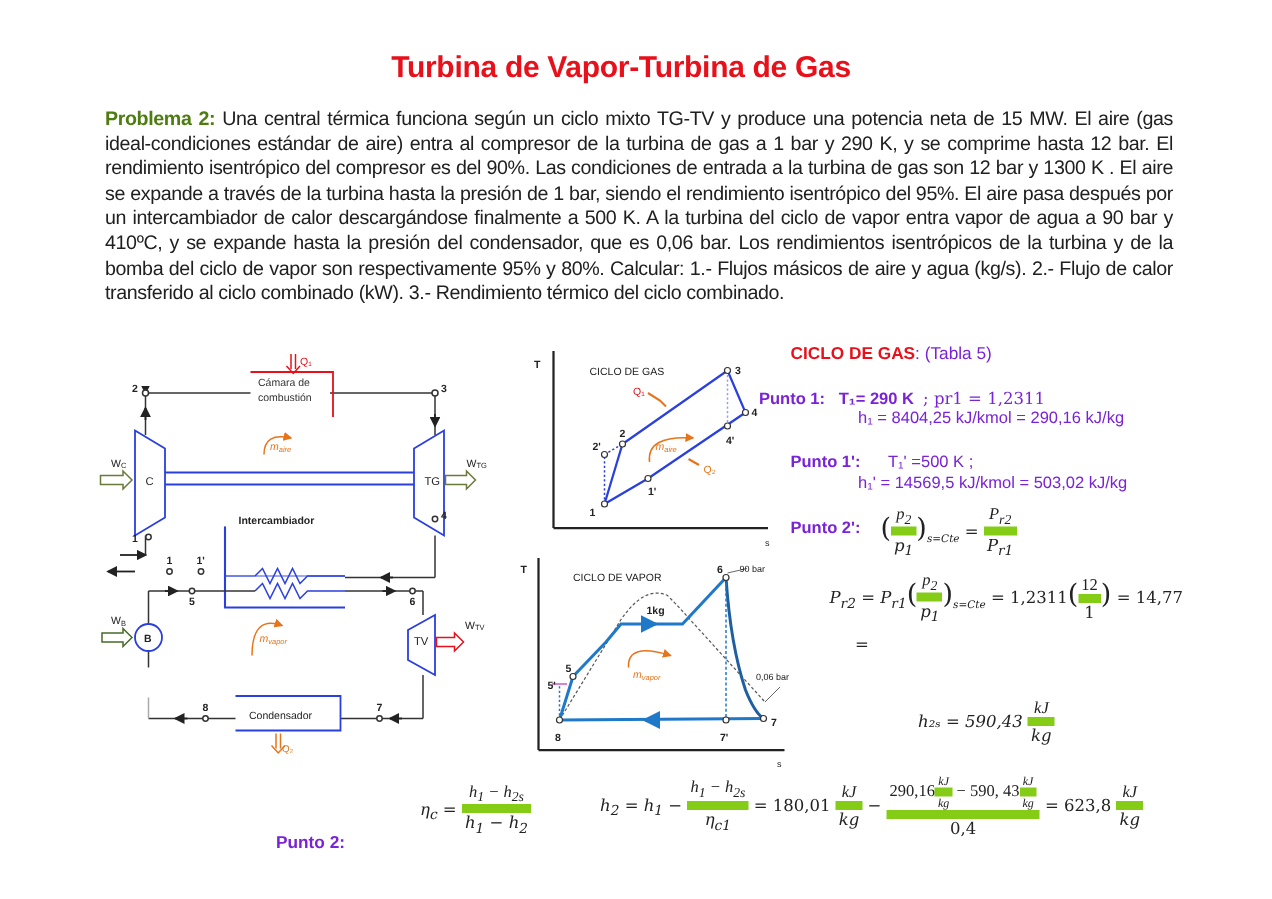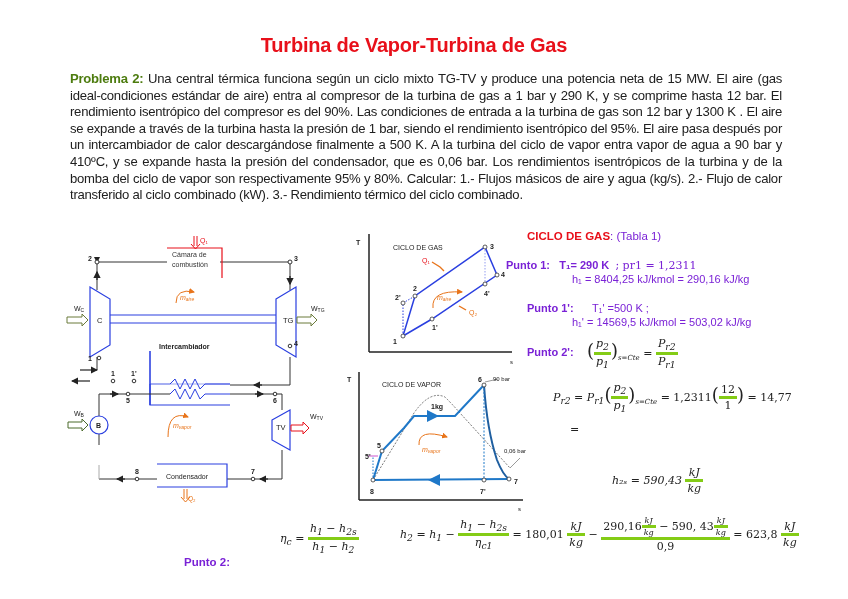--- a/index.html
+++ b/index.html
@@ -6,21 +6,21 @@
   body { width:848px; height:599px; position:relative; overflow:hidden; font-family:"Liberation Sans", sans-serif; color:#222; }
   .title { position:absolute; left:0; width:828px; top:34px; text-align:center; font-size:20px; font-weight:bold; color:#e8101a; letter-spacing:-0.2px; }
   .problem { position:absolute; left:70px; top:71px; width:712px; font-size:13.1px; line-height:16.6px; text-align:justify; color:#202020; letter-spacing:-0.25px; }
   .problem .lbl { color:#4d7c0f; font-weight:bold; }
   svg.diag { position:absolute; left:0; top:0; }
   .rtxt { position:absolute; font-size:11px; color:#7a22d6; white-space:nowrap; }
   .rtxt b { font-weight:bold; }
   .red { color:#e8101a; font-weight:bold; }
   .math { font-family:"DejaVu Serif", serif; font-style:italic; color:#222; white-space:nowrap; position:absolute; font-size:11px; }
   .frac { display:inline-block; vertical-align:middle; text-align:center; }
-  .frac .num { display:block; border-bottom:3px solid #84cc16; padding:0 2px; }
+  .frac .num { display:block; border-bottom:6px solid #84cc16; padding:0 2px;font-family:Liberation Serif, serif; }
   .frac .den { display:block; padding:0 2px; }
   .up { font-style:normal; }
 </style>
 </head>
 <body>
 
 <div class="title">Turbina de Vapor-Turbina de Gas</div>
 
 <div class="problem">
   <span class="lbl">Problema 2:</span><span> Una central térmica funciona según un ciclo mixto TG-TV y  produce una potencia neta de 15 MW. El aire (gas ideal-condiciones estándar de aire) entra al compresor de la turbina de gas a  1 bar  y  290 K, y se comprime hasta 12 bar. El rendimiento isentrópico del compresor es del 90%. Las condiciones de entrada a la turbina de gas son 12 bar y 1300 K . El aire se expande a través de la turbina hasta la presión de 1 bar, siendo el rendimiento isentrópico del  95%. El aire pasa después por un intercambiador de calor descargándose finalmente a  500 K. A la turbina del ciclo de vapor entra vapor de agua a 90 bar  y  410ºC, y se expande hasta la presión del condensador, que es 0,06 bar. Los rendimientos isentrópicos de la turbina y de la bomba del ciclo de vapor son respectivamente  95%  y  80%.  Calcular: 1.- Flujos másicos de aire y agua (kg/s). 2.- Flujo de calor transferido al ciclo combinado (kW). 3.- Rendimiento térmico del ciclo combinado.</span>
@@ -233,21 +233,21 @@
       <text x="365" y="459">5'</text>
       <text x="478" y="382">6</text>
       <text x="514" y="484">7</text>
       <text x="480" y="494">7'</text>
       <text x="370" y="494">8</text>
     </g>
   </g>
 </svg>
 
 <div class="rtxt" style="left:527px; top:230px; font-size:11.5px;">
-  <span class="red">CICLO DE GAS</span><span>: (Tabla 1)</span>
+  <span class="red">CICLO DE GAS</span><span>: (Tabla 5)</span>
 </div>
 
 <div class="rtxt" style="left:506px; top:259px;">
   <b>Punto 1:</b>&nbsp;&nbsp;&nbsp;<b>T₁= 290 K</b>&nbsp;&nbsp;<span style="font-family:'DejaVu Serif',serif;">; pr1 = 1,2311</span>
 </div>
 <div class="rtxt" style="left:572px; top:273px;">h₁  = 8404,25 kJ/kmol = 290,16 kJ/kg</div>
 
 <div class="rtxt" style="left:527px; top:302px;">
   <b>Punto 1':</b>&nbsp;&nbsp;&nbsp;&nbsp;&nbsp;&nbsp;<span>T₁' =500 K   ;</span>
 </div>
@@ -278,16 +278,16 @@
 <div class="rtxt" style="left:184px; top:556px; font-size:11.5px;"><b>Punto 2:</b></div>
 
 <div class="math" style="left:280px; top:522px;">
   η<sub>c</sub> = <span class="frac"><span class="num">h<sub>1</sub> − h<sub>2s</sub></span><span class="den">h<sub>1</sub> − h<sub>2</sub></span></span>
 </div>
 
 <div class="math" style="left:400px; top:516px;">
   h<sub>2</sub> = h<sub>1</sub> − <span class="frac"><span class="num">h<sub>1</sub> − h<sub>2s</sub></span><span class="den">η<sub>c1</sub></span></span>
   <span class="up">= 180,01</span>
   <span class="frac"><span class="num">kJ</span><span class="den">kg</span></span> −
-  <span class="frac"><span class="num"><span class="up">290,16</span><span class="frac" style="font-size:8px;"><span class="num">kJ</span><span class="den">kg</span></span> <span class="up">− 590, 43</span><span class="frac" style="font-size:8px;"><span class="num">kJ</span><span class="den">kg</span></span></span><span class="den up">0,9</span></span>
+  <span class="frac"><span class="num"><span class="up">290,16</span><span class="frac" style="font-size:8px;"><span class="num">kJ</span><span class="den">kg</span></span> <span class="up">− 590, 43</span><span class="frac" style="font-size:8px;"><span class="num">kJ</span><span class="den">kg</span></span></span><span class="den up">0,4</span></span>
   <span class="up">= 623,8</span>
   <span class="frac"><span class="num">kJ</span><span class="den">kg</span></span>
 </div>
 
 </body></html>

